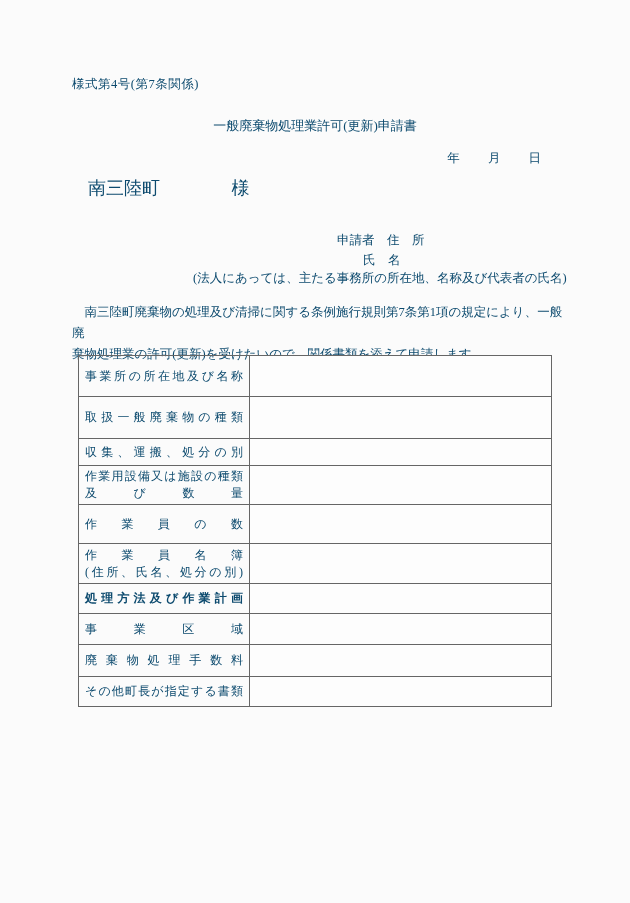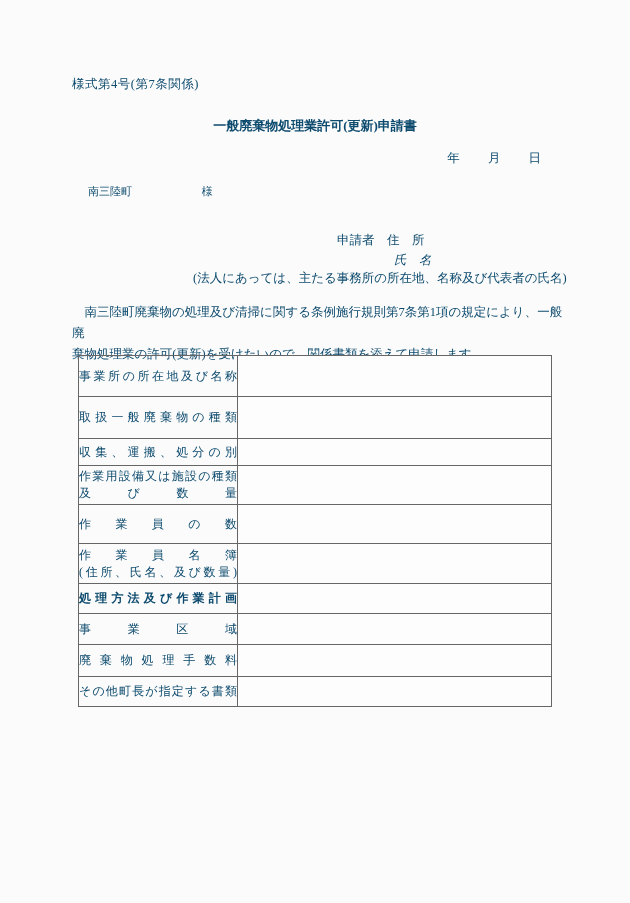--- a/index.html
+++ b/index.html
@@ -19,44 +19,44 @@
     font-size: 12.5px;
     letter-spacing: 0.5px;
   }
 
   .doc-title {
     position: absolute;
     left: 0; right: 0; top: 117px;
     margin: 0;
     text-align: center;
     font-size: 13px;
-    font-weight: bold;
+    font-weight: normal;
   }
 
   .date-line {
     position: absolute;
     top: 150px; right: 89px;
     font-size: 12.5px;
   }
   .date-line .gap { margin-left: 25px; }
 
   .addressee {
     position: absolute;
-    left: 88px; top: 184px;
-    font-size: 11px;
+    left: 88px; top: 176px;
+    font-size: 18px;
   }
   .addressee .honorific { margin-left: 67px; }
 
   .applicant {
     position: absolute;
     left: 337px; top: 230px;
     font-size: 12.5px;
     line-height: 20px;
   }
-  .applicant .name-line { margin-left: 57px; font-style: italic; }
+  .applicant .name-line { margin-left: 26px; }
 
   .corporate-note {
     position: absolute;
     left: 193px; top: 270px;
     font-size: 12.5px;
   }
 
   .statement {
     position: absolute;
     left: 72px; top: 302px;
@@ -72,21 +72,21 @@
     width: 474px;
     border-collapse: collapse;
     table-layout: fixed;
   }
   .app-table td {
     border: 1px solid #666;
     vertical-align: middle;
     font-size: 12px;
     padding: 0;
   }
-  .app-table td.lbl { width: 158px; padding: 2px 0; }
+  .app-table td.lbl { width: 158px; padding: 2px 6px; }
   .app-table td.val { background: #fdfdfd; }
   .jline {
     text-align: justify;
     text-align-last: justify;
     text-justify: inter-character;
     white-space: nowrap;
     line-height: 17px;
   }
   .app-table tr:nth-child(1)  { height: 41px; }
   .app-table tr:nth-child(2)  { height: 42px; }
@@ -160,21 +160,21 @@
       </tr>
       <tr>
         <td class="lbl">
           <div class="jline">作業員の数</div>
         </td>
         <td class="val"></td>
       </tr>
       <tr>
         <td class="lbl">
           <div class="jline">作業員名簿</div>
-          <div class="jline">(住所、氏名、及び数量)</div>
+          <div class="jline">(住所、氏名、処分の別)</div>
         </td>
         <td class="val"></td>
       </tr>
       <tr>
         <td class="lbl">
           <div class="jline">処理方法及び作業計画</div>
         </td>
         <td class="val"></td>
       </tr>
       <tr>

